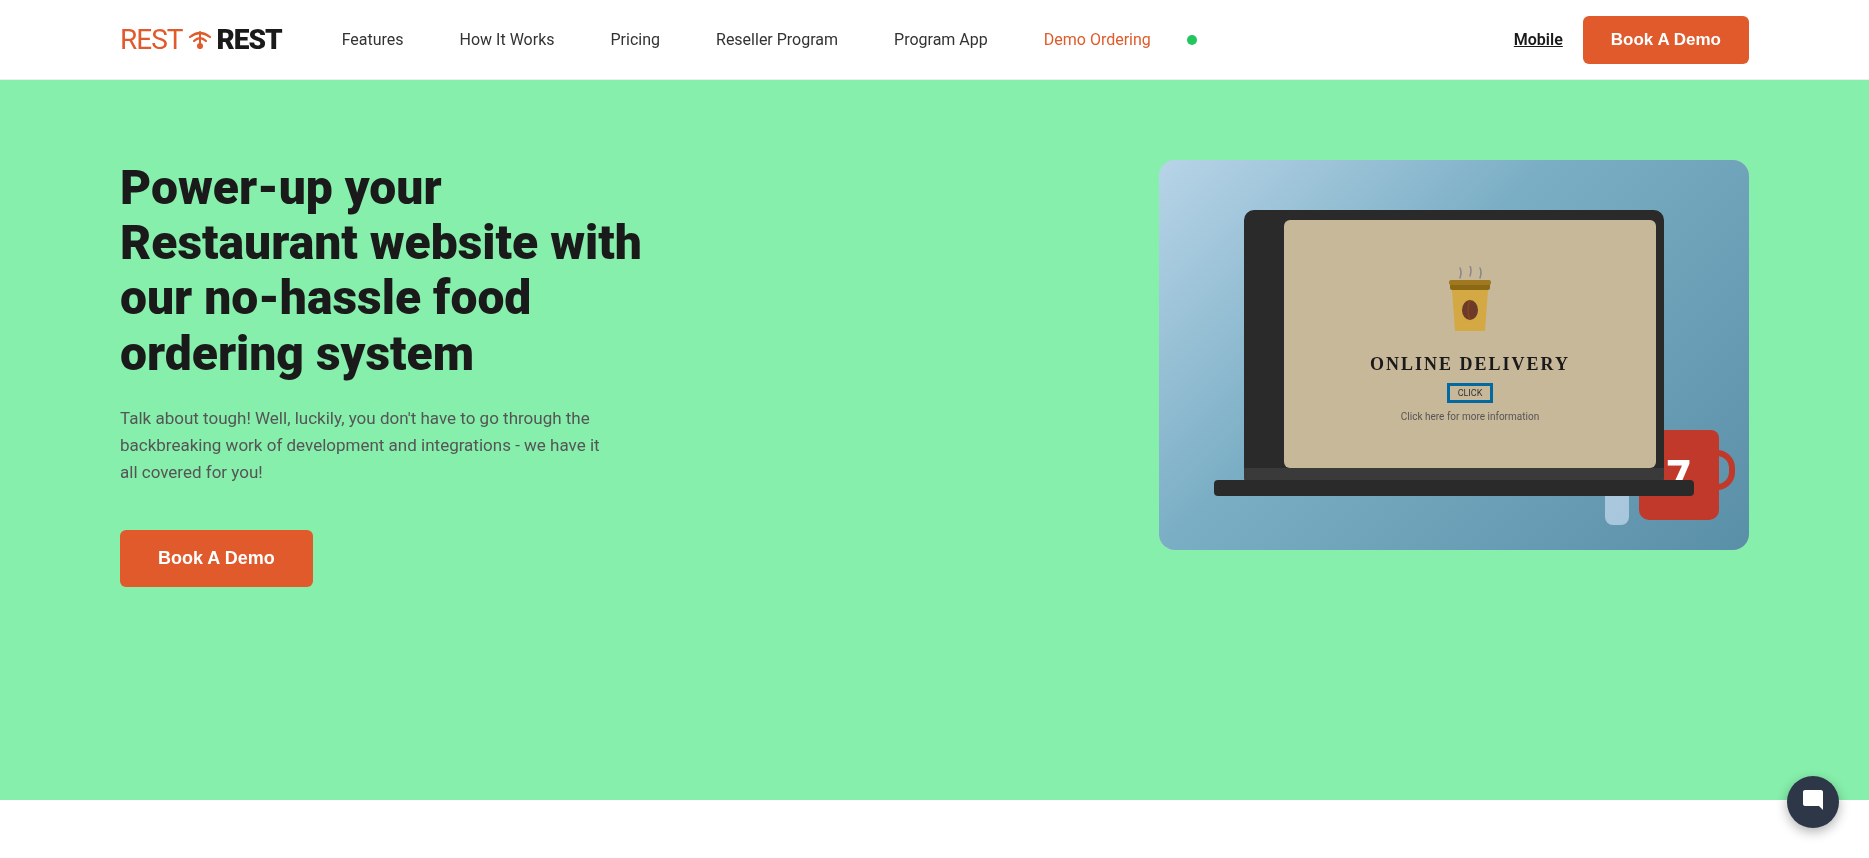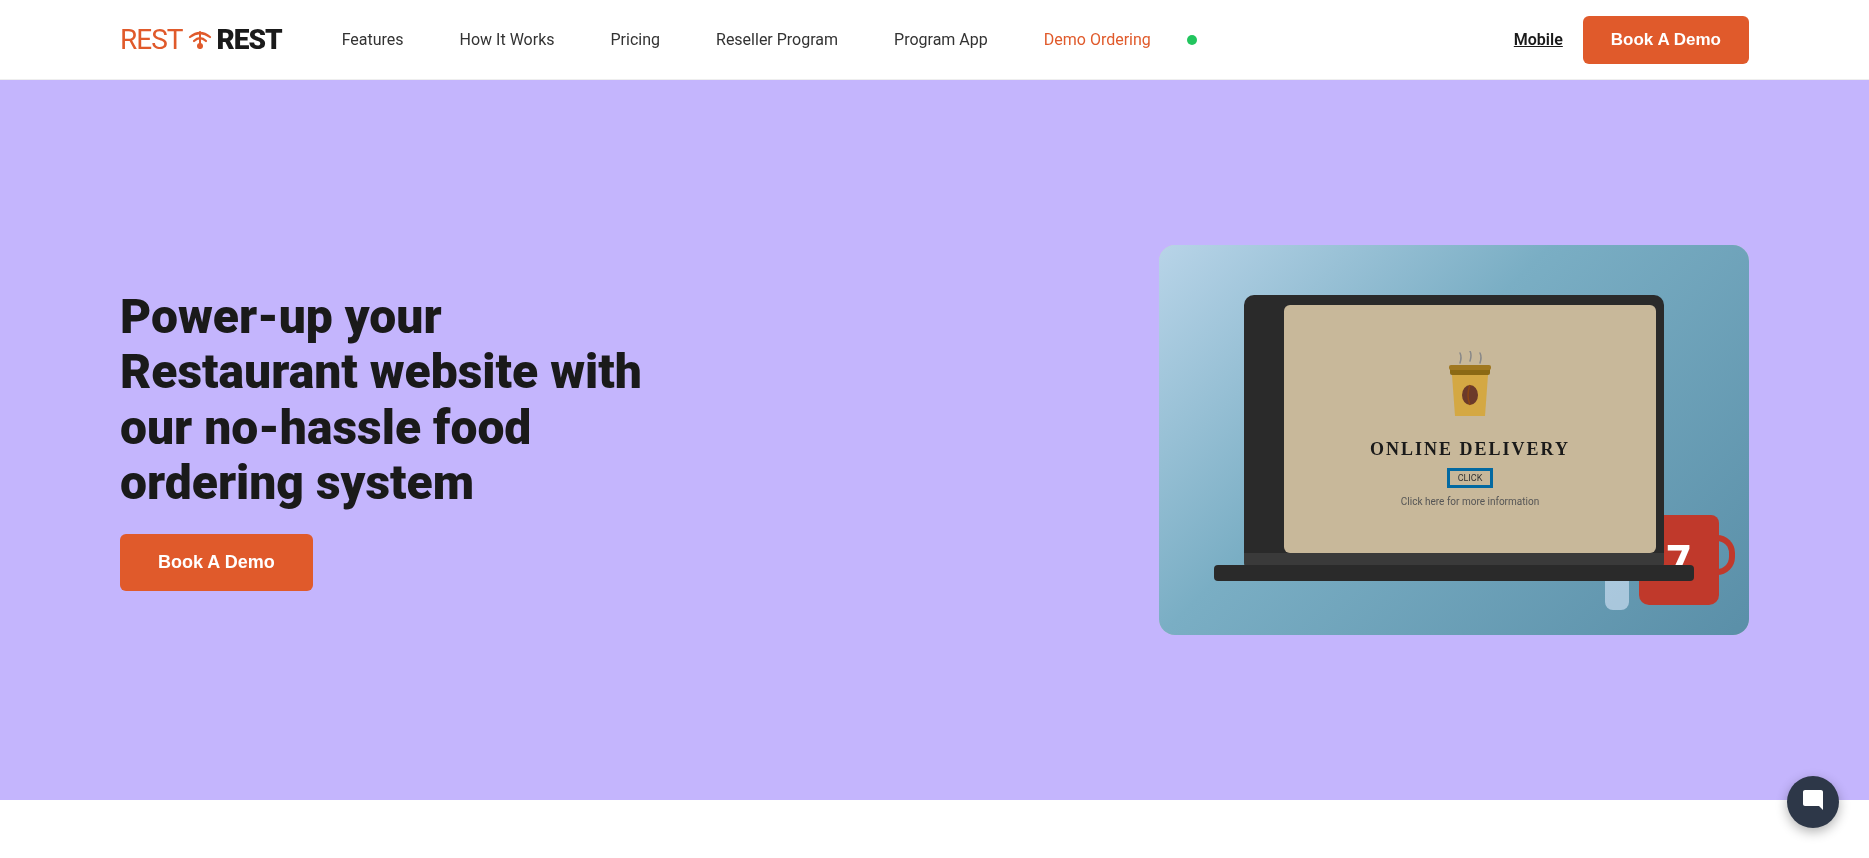--- a/index.html
+++ b/index.html
@@ -87,24 +87,23 @@
       padding: 14px 28px;
       font-size: 17px;
       font-weight: 700;
       cursor: pointer;
       white-space: nowrap;
     }
 
     
     .hero {
       display: flex;
-      align-items: center;
       justify-content: space-between;
       padding: 80px 120px 80px 120px;
-      background: #c4b5fd;
+      background: #86efac;
       min-height: 720px;
     }
     .hero-content {
       max-width: 550px;
       flex: 0 0 auto;
     }
     .hero-title {
       font-size: 48px;
       font-weight: 900;
       color: #1a1a1a;
@@ -309,20 +308,21 @@
     <span class="online-dot"></span>
   </div>
 
   <a class="nav-login" href="#">Mobile</a>
   <button class="nav-book-btn">Book A Demo</button>
 </nav>
 
 <section class="hero">
   <div class="hero-content">
     <h1 class="hero-title">Power-up your Restaurant website with our no-hassle food ordering system</h1>
+    <p class="hero-subtitle">Talk about tough! Well, luckily, you don't have to go through the backbreaking work of development and integrations - we have it all covered for you!</p>
     <button class="hero-btn">Book A Demo</button>
   </div>
 
   <div class="hero-image">
     <div class="laptop-scene">
 
       <div class="plant">
         <svg viewBox="0 0 40 50" width="40" height="50">
           <ellipse cx="20" cy="45" rx="12" ry="5" fill="#6b7280" opacity="0.3"></ellipse>
           <rect x="17" y="30" width="6" height="20" fill="#8B6914" rx="2"></rect>

